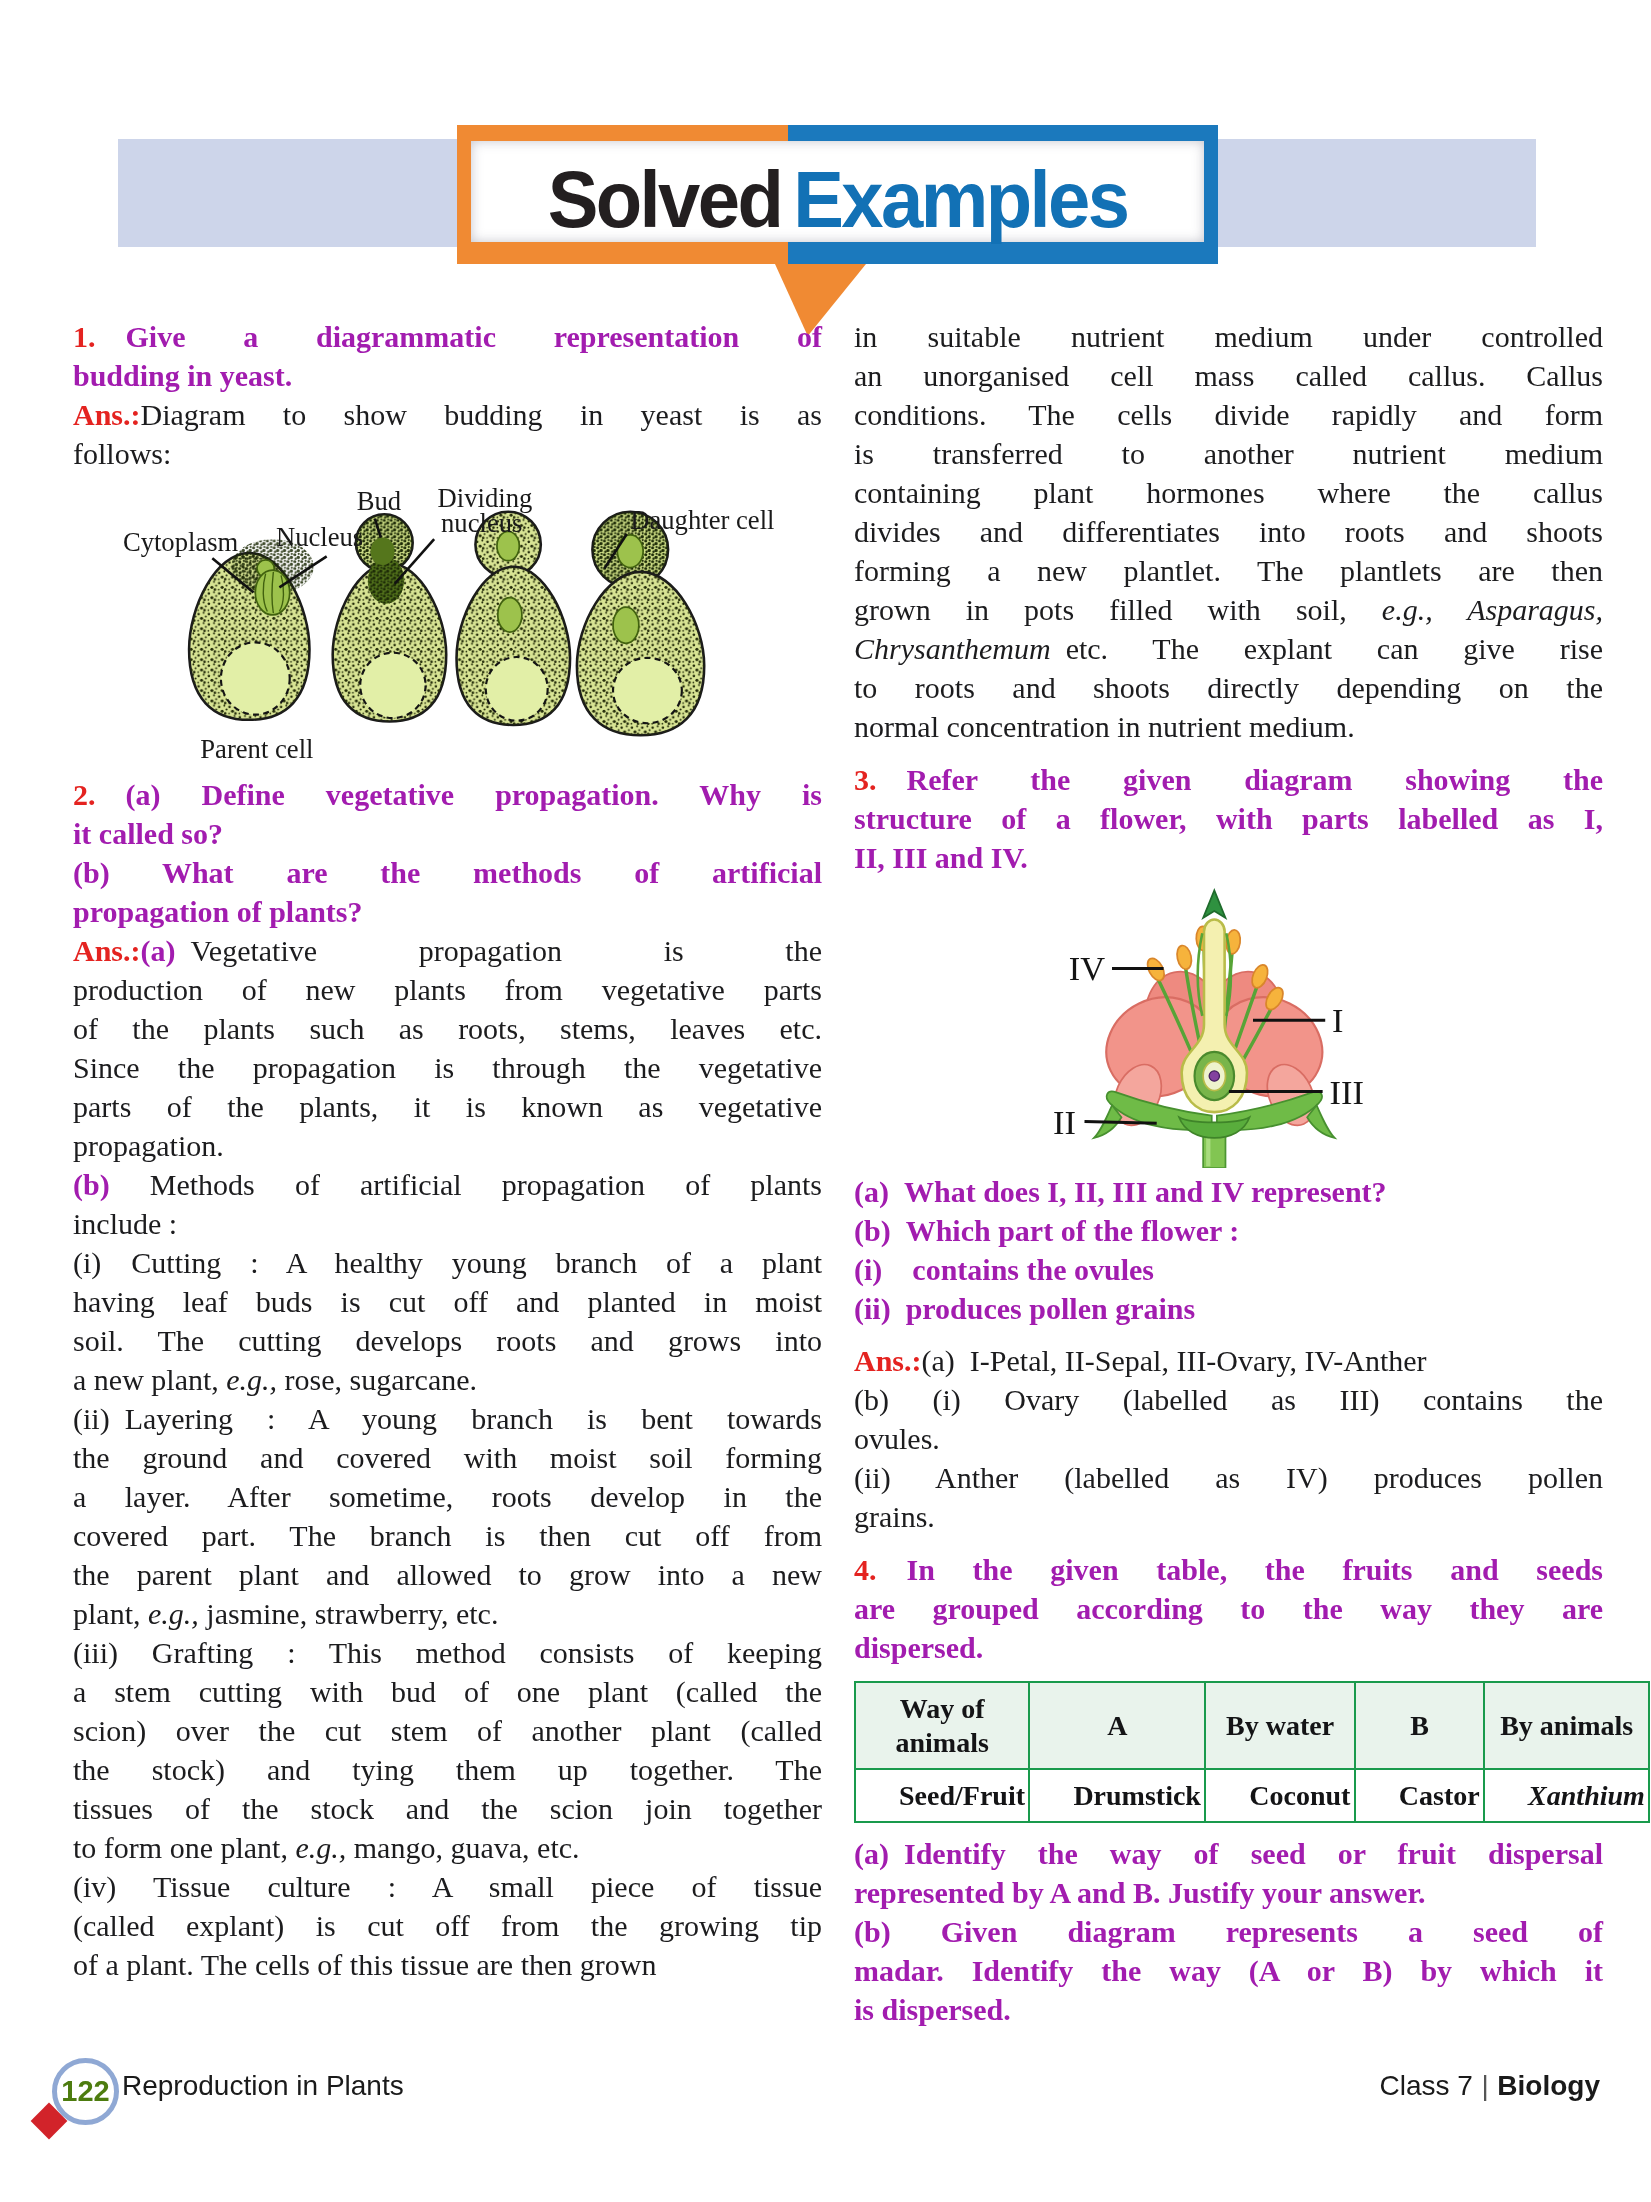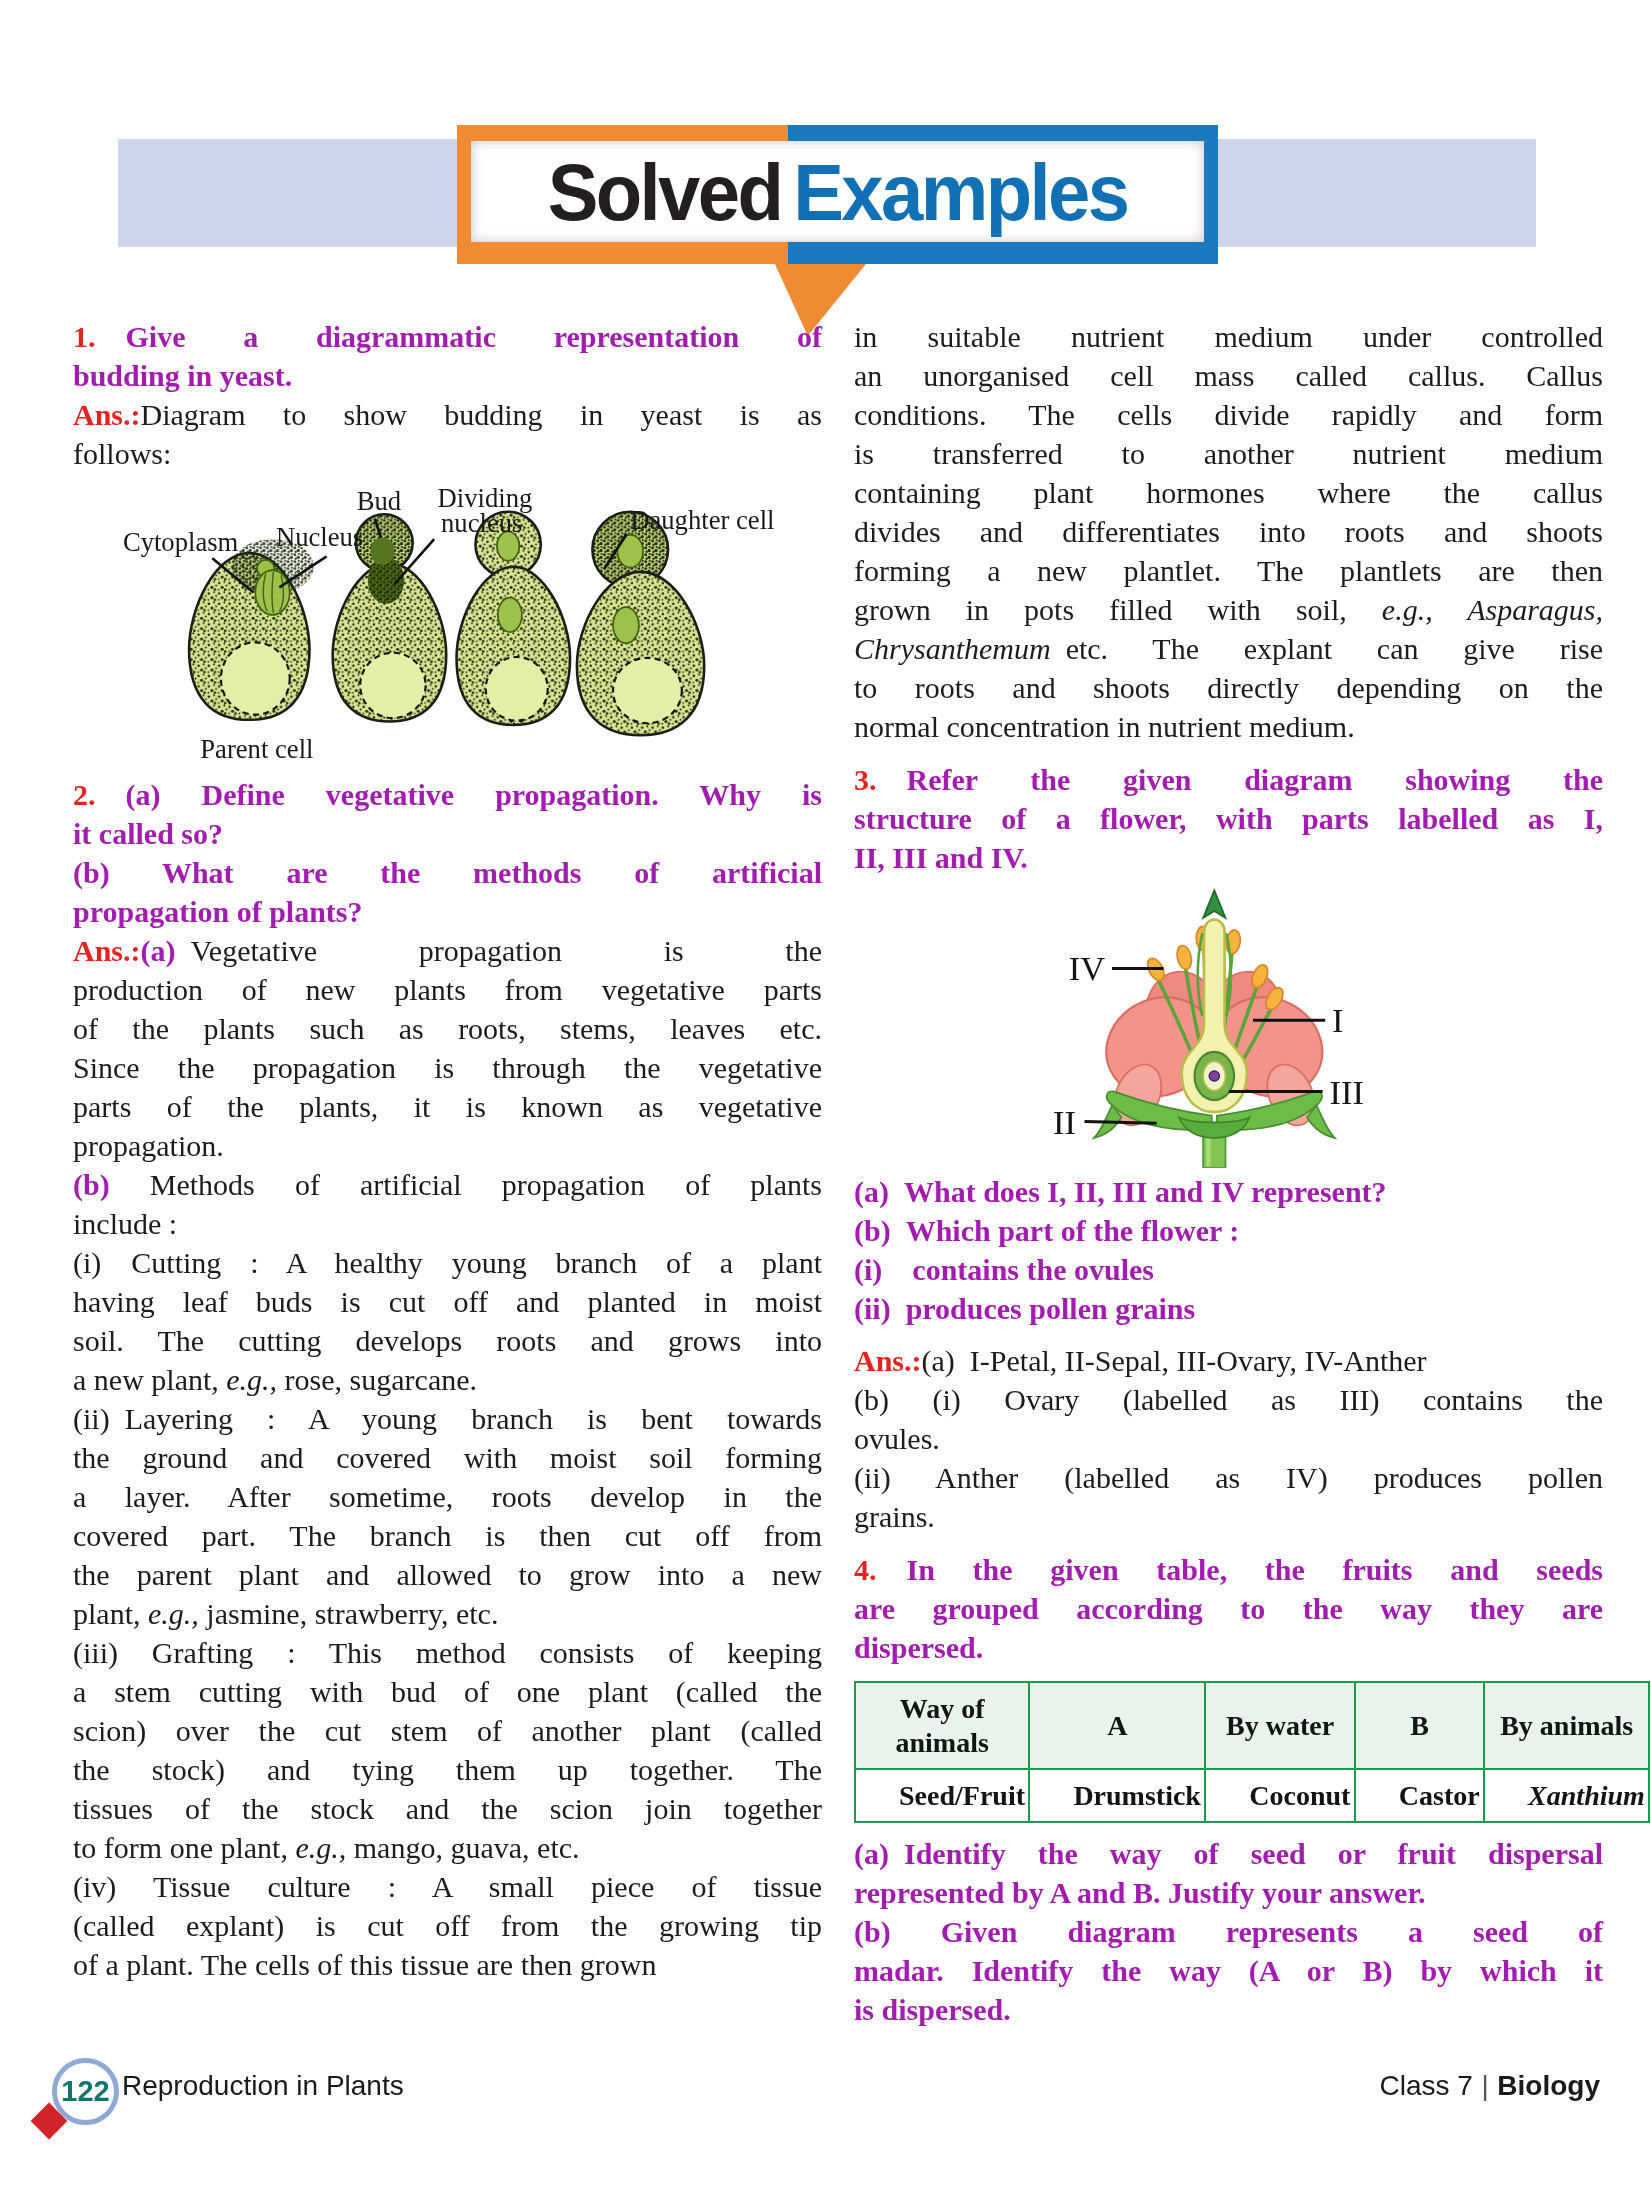--- a/index.html
+++ b/index.html
@@ -5,21 +5,21 @@
   html,body{margin:0;padding:0;background:#ffffff;}
   .page{position:relative;width:1651px;height:2203px;background:#fff;overflow:hidden;
         font-family:"Liberation Serif", serif;}
 
   
   .band{position:absolute;left:118px;top:139px;width:1418px;height:108px;background:#cdd5ea;}
   .tbox{position:absolute;left:457px;top:125px;width:761px;height:139px;
         background:linear-gradient(90deg,#f08a33 0 43.5%,#1b79bd 43.5% 100%);}
   .tbox-inner{position:absolute;left:13.8px;top:15.5px;right:13.8px;bottom:22.4px;background:#fff;
         box-shadow:inset 0 0 12px rgba(90,90,110,.35);
-        display:flex;align-items:center;justify-content:center;gap:12px;}
+        display:flex;align-items:flex-end;justify-content:center;gap:12px;}
   .tbox-inner .t1{font-family:"Liberation Sans",sans-serif;font-weight:700;font-size:76px;
         letter-spacing:-2.6px;color:#231f20;transform:scaleY(1.06);}
   .tbox-inner .t2{font-family:"Liberation Sans",sans-serif;font-weight:700;font-size:76px;
         letter-spacing:-2.6px;color:#1271b5;transform:scaleY(1.06);}
   .tail{position:absolute;left:318px;top:139px;width:91px;height:72px;background:#f08a33;
         clip-path:polygon(0 0,100% 0,36% 100%);}
 
   
   .cols{position:absolute;left:73px;top:317px;width:1531px;display:flex;gap:32px;}
   .col{width:749px;}
@@ -44,21 +44,21 @@
         color:#141416;padding:8.6px 3.4px;}
   .dtable th{background:#e9f3ec;}
   .dtable td{background:#ffffff;padding-left:43px;}
   .dtable .it{font-style:italic;}
 
   
   .footer{position:absolute;left:0;top:2051px;width:1651px;height:103px;
         font-family:"Liberation Sans",sans-serif;}
   .pbadge{position:absolute;left:52px;top:6.9px;width:57px;height:57px;border:5.2px solid #8fa8d4;
         border-radius:50%;display:flex;align-items:center;justify-content:center;
-        font-weight:700;font-size:29px;color:#0f766e;background:#fff;}
+        font-weight:700;font-size:29px;color:#4d7c0f;background:#fff;}
   .parrow{position:absolute;left:36px;top:57px;width:26px;height:26px;background:#d2232a;
         transform:rotate(45deg);}
   .chapter{position:absolute;left:122px;top:19px;font-size:28px;color:#1a1a1a;}
   .classinfo{position:absolute;right:51px;top:19px;font-size:28px;color:#1a1a1a;}
   .classinfo .bold{font-weight:700;}
   .classinfo .sep{color:#555;padding:0 8.6px;font-weight:300;}
 </style>
 </head>
 <body>
 

